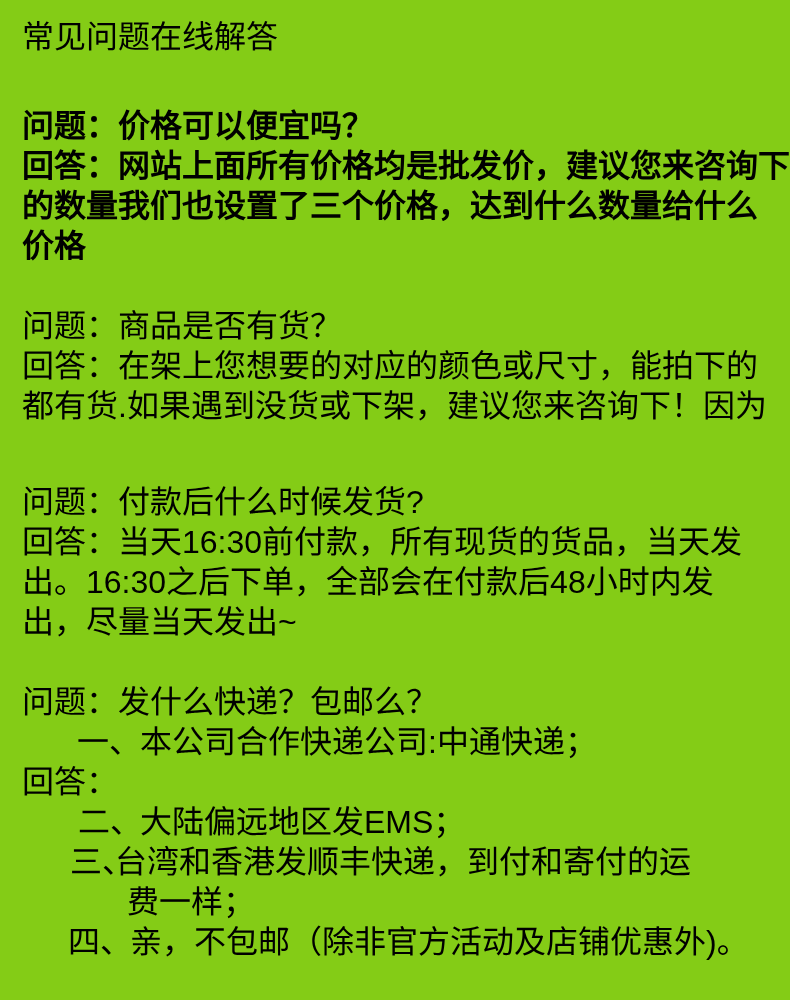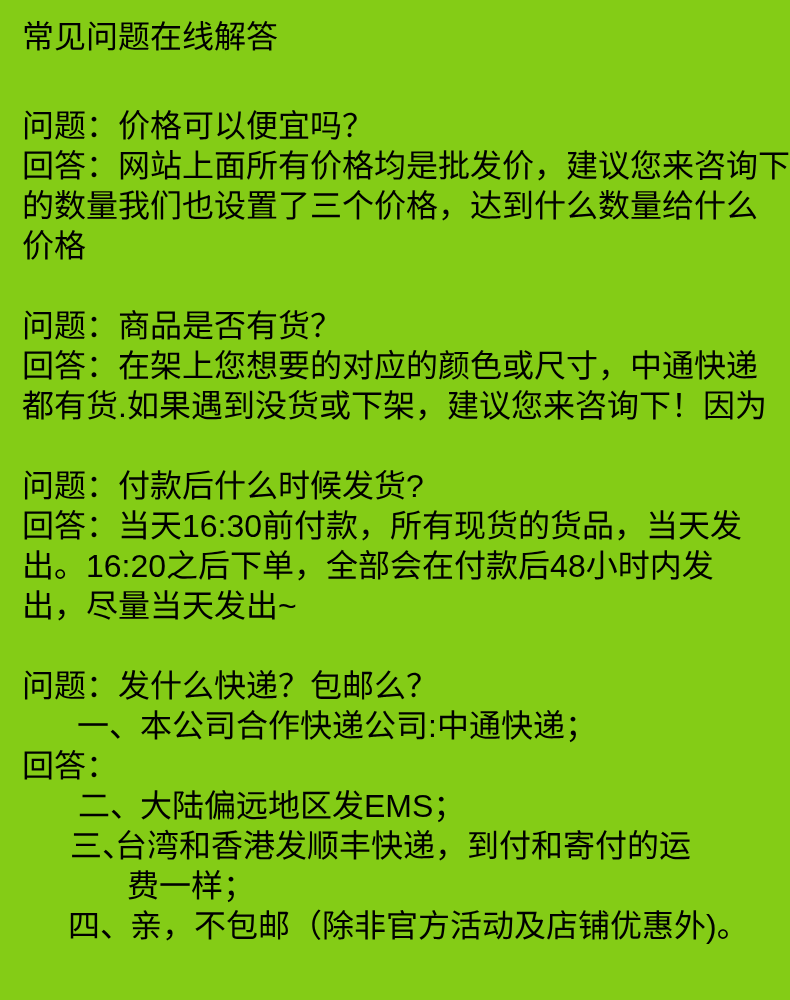--- a/index.html
+++ b/index.html
@@ -19,23 +19,23 @@
     font-size: 32px;
     line-height: 40px;
     color: #000000;
     font-weight: 400;
     -webkit-font-smoothing: antialiased;
   }
   .ln {
     white-space: nowrap;
     height: 40px;
   }
-  .section-q1 { margin-top: 49px; }
+  .section-q1 { margin-top: 49px; font-weight: bold; }
   .section-q2 { margin-top: 40px; }
-  .section-q3 { margin-top: 40px; }
+  .section-q3 { margin-top: 56px; }
   .section-q4 { margin-top: 40px; }
 
   
   .li-1 { padding-left: 55px; }
   .li-2 { padding-left: 56px; }
   .li-3 { padding-left: 48px; }
   .li-3cont { padding-left: 105px; }
   .li-4 { padding-left: 46px; }
 
   .marker { display: inline-block; white-space: nowrap; overflow: visible; vertical-align: top; }
@@ -53,28 +53,28 @@
 
   <div class="section section-q1">
     <div class="ln">问题：价格可以便宜吗？</div>
     <div class="ln">回答：网站上面所有价格均是批发价，建议您来咨询下</div>
     <div class="ln">的数量我们也设置了三个价格，达到什么数量给什么</div>
     <div class="ln">价格</div>
   </div>
 
   <div class="section section-q2">
     <div class="ln">问题：商品是否有货？</div>
-    <div class="ln">回答：在架上您想要的对应的颜色或尺寸，中通快递</div>
+    <div class="ln">回答：在架上您想要的对应的颜色或尺寸，能拍下的</div>
     <div class="ln">都有货.如果遇到没货或下架，建议您来咨询下！因为</div>
   </div>
 
   <div class="section section-q3">
     <div class="ln">问题：付款后什么时候发货?</div>
     <div class="ln">回答：当天16:30前付款，所有现货的货品，当天发</div>
-    <div class="ln">出。16:20之后下单，全部会在付款后48小时内发</div>
+    <div class="ln">出。16:30之后下单，全部会在付款后48小时内发</div>
     <div class="ln">出，尽量当天发出~</div>
   </div>
 
   <div class="section section-q4">
     <div class="ln">问题：发什么快递？包邮么？</div>
     <div class="ln li-1">
       <span class="marker">一、</span><span>本公司合作快递公司:中通快递；</span>
     </div>
 
     <div class="ln">回答：</div>

